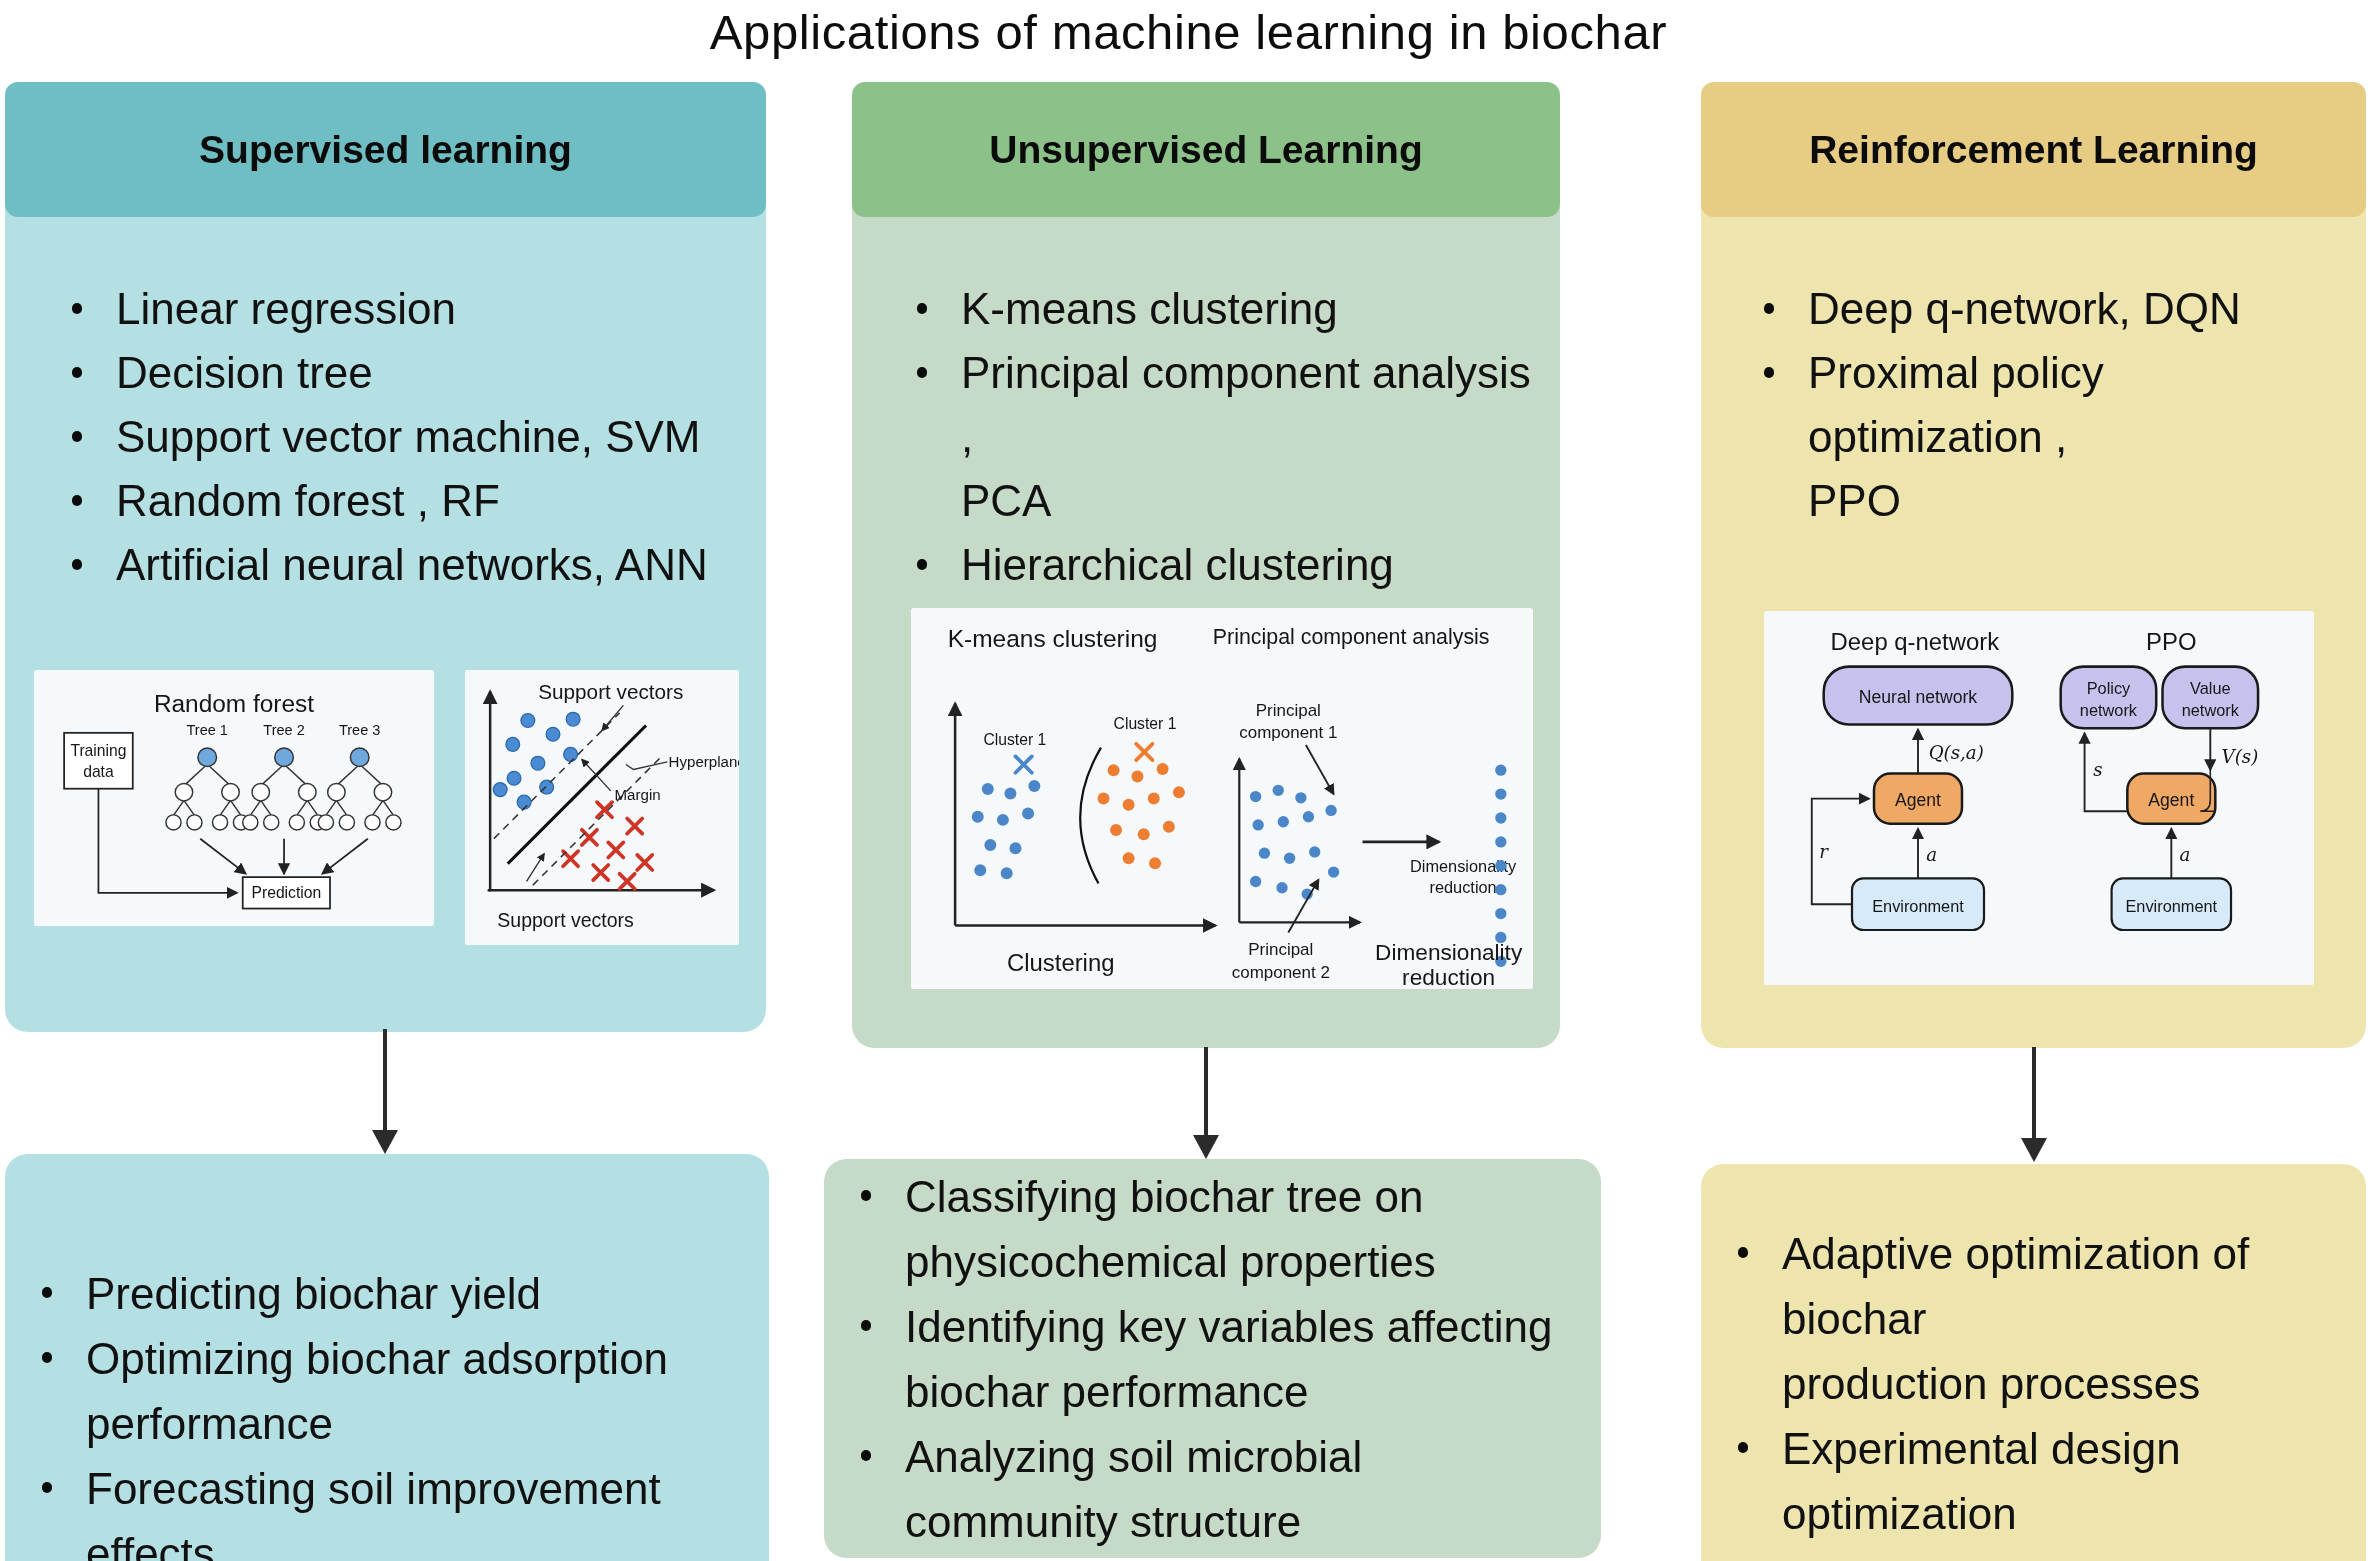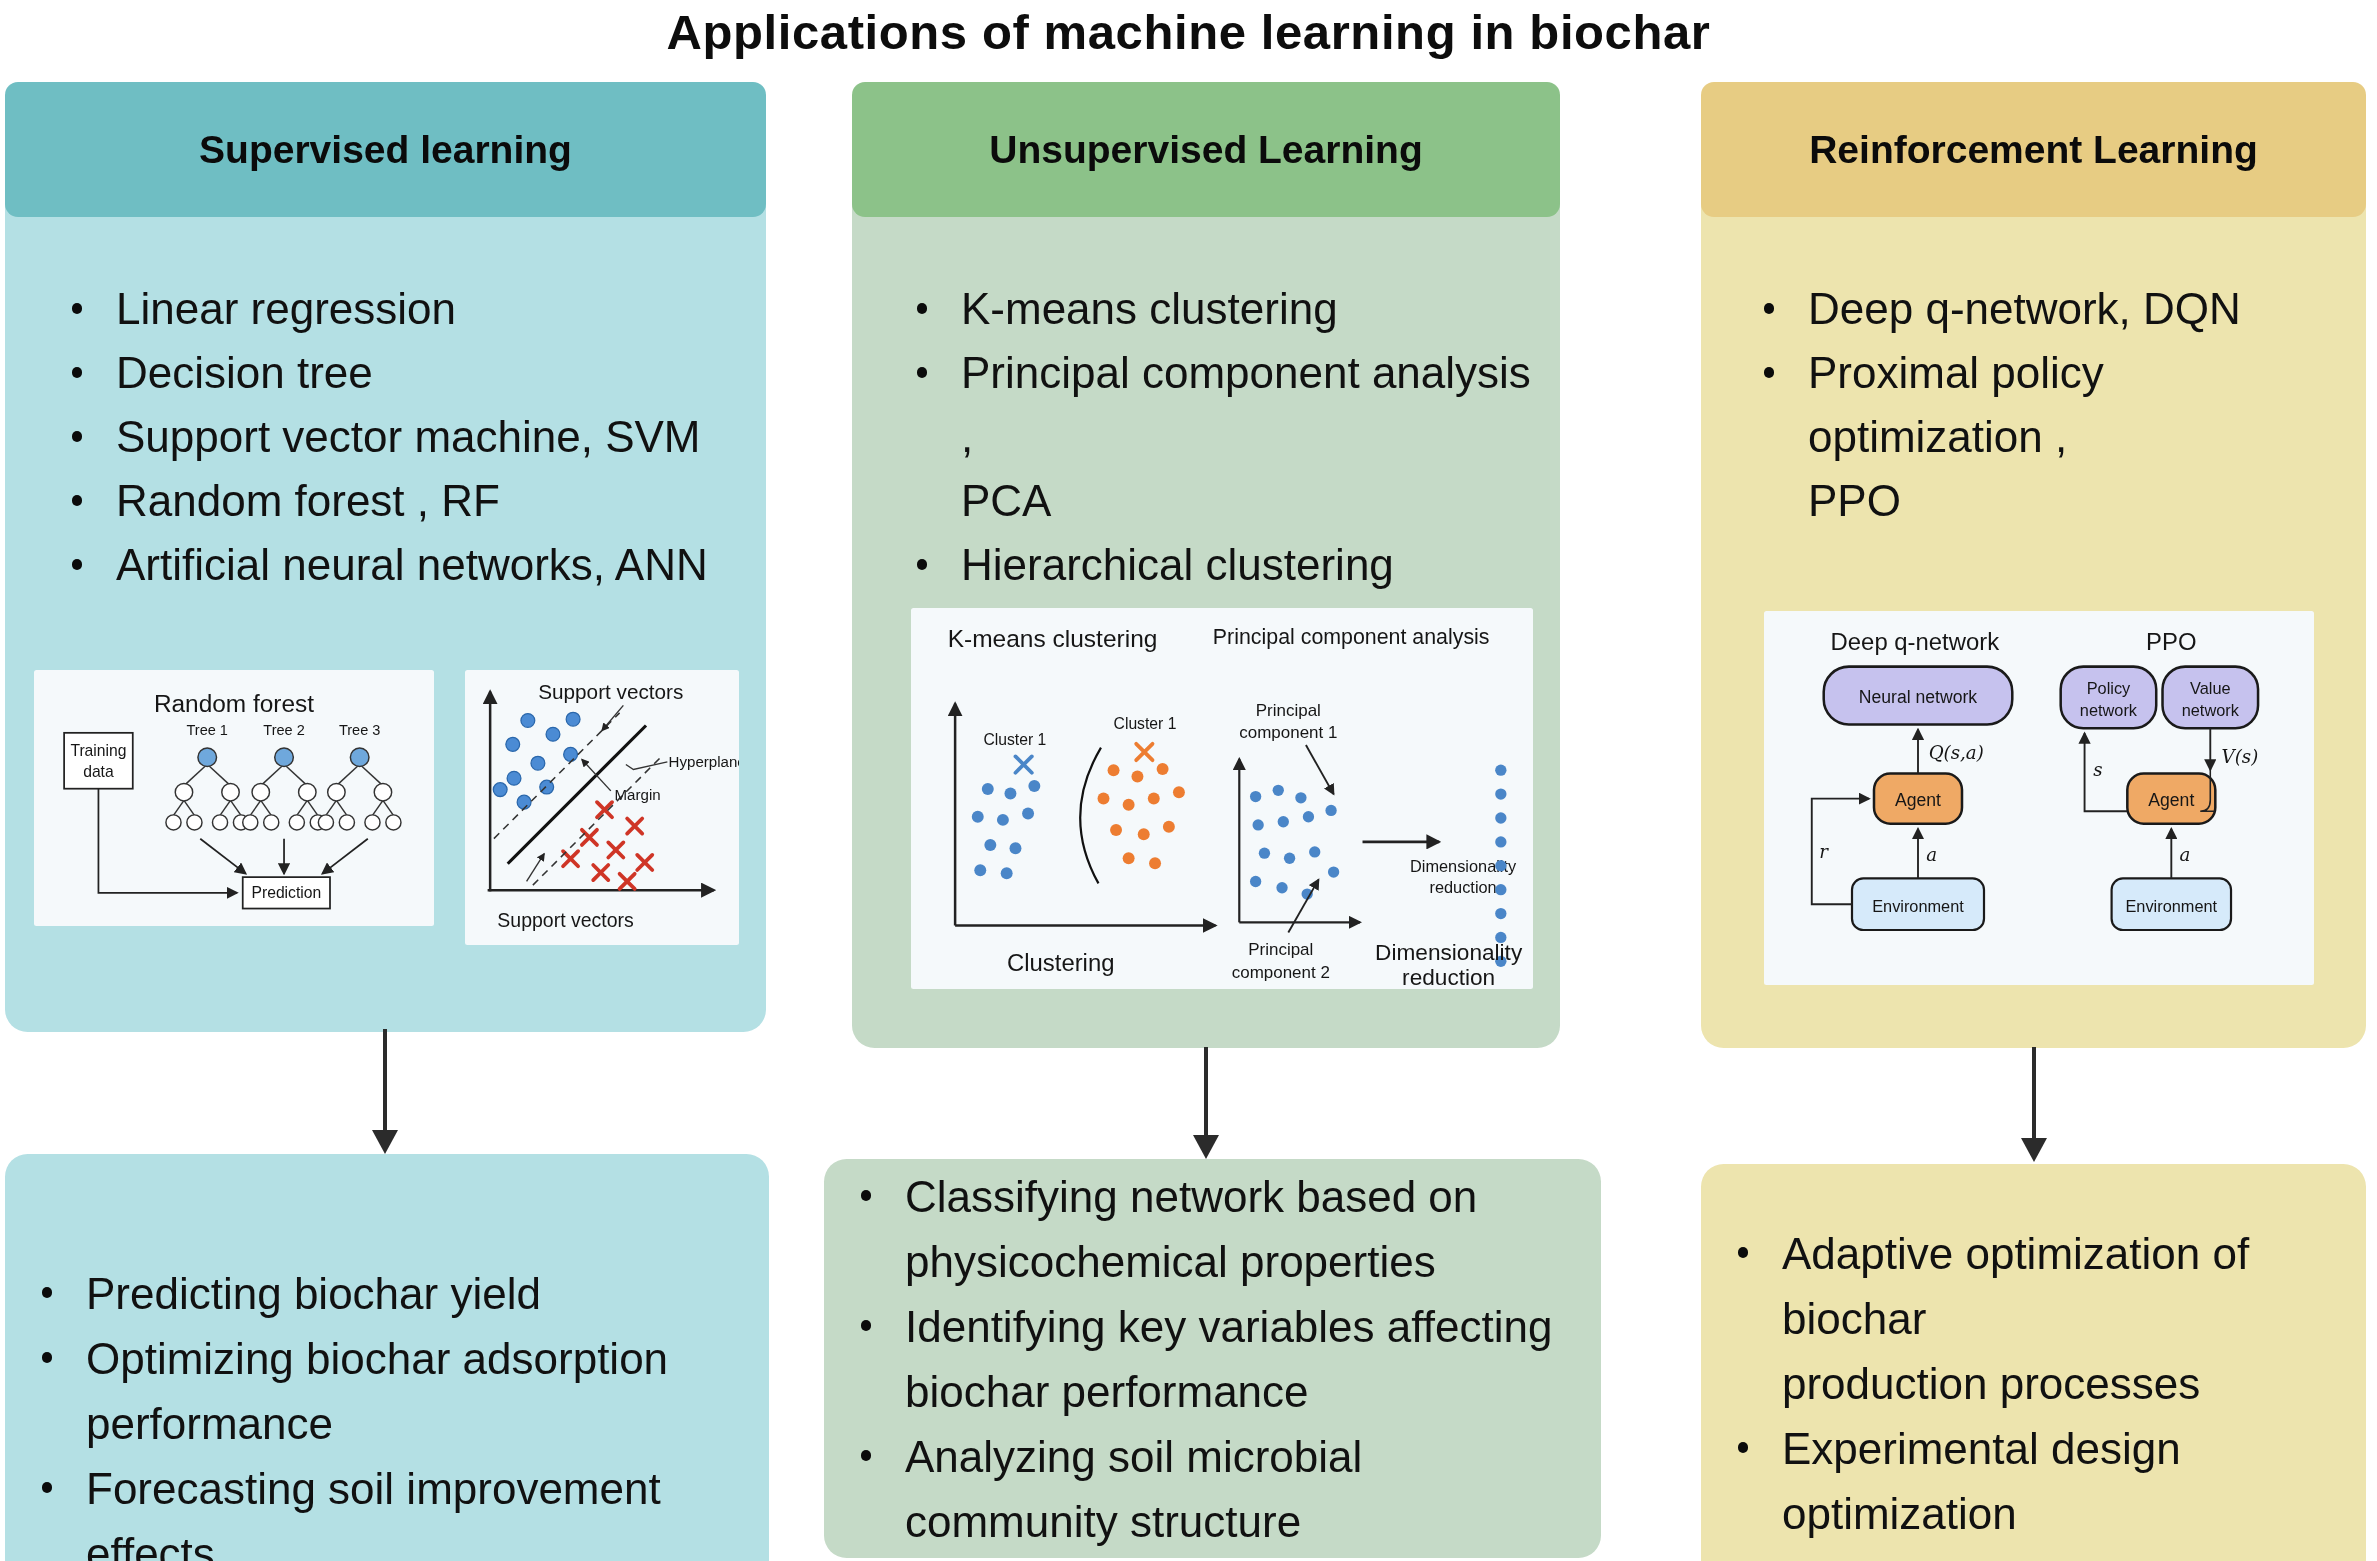--- a/index.html
+++ b/index.html
@@ -2,21 +2,21 @@
 <html style="font-size:10px"><head>
 <meta charset="utf-8">
 <style>
   html,body{margin:0;padding:0;}
   body{
     width:2377px;height:1561px;position:relative;background:#ffffff;
     font-family:"Liberation Sans",sans-serif;color:#111;overflow:hidden;
   }
   .page-title{
     position:absolute;left:0;top:3.8px;width:2377px;text-align:center;
-    font-size:49px;font-weight:700;color:#0d0d0d;letter-spacing:0.6px;
+    font-size:49px;font-weight:400;color:#0d0d0d;letter-spacing:0.6px;
   }
   .col-header{
     position:absolute;border-radius:13px;display:flex;align-items:center;justify-content:center;
     font-size:39px;font-weight:700;z-index:3;color:#0b0b0b;
   }
   .col-body{position:absolute;border-radius:22.6px;z-index:1;}
   .hdr-sup{left:5px;top:82px;width:761px;height:135px;background:#6FBEC3;}
   .bod-sup{left:5px;top:169px;width:761px;height:863px;background:#B4E0E4;}
   .hdr-uns{left:852px;top:82px;width:708px;height:135px;background:#8CC289;}
   .bod-uns{left:852px;top:169px;width:708px;height:879px;background:#C5DAC7;}
@@ -380,21 +380,21 @@
   <ul class="blist">
     <li>Predicting biochar yield</li>
     <li>Optimizing biochar adsorption
 performance</li>
     <li>Forecasting soil improvement
 effects</li>
   </ul>
 </div>
 <div class="app-box b-uns">
   <ul class="blist">
-    <li>Classifying network based on
+    <li>Classifying biochar tree on
 physicochemical properties</li>
     <li>Identifying key variables affecting
 biochar performance</li>
     <li>Analyzing soil microbial
 community structure</li>
   </ul>
 </div>
 <div class="app-box b-rei">
   <ul class="blist">
     <li>Adaptive optimization of biochar

